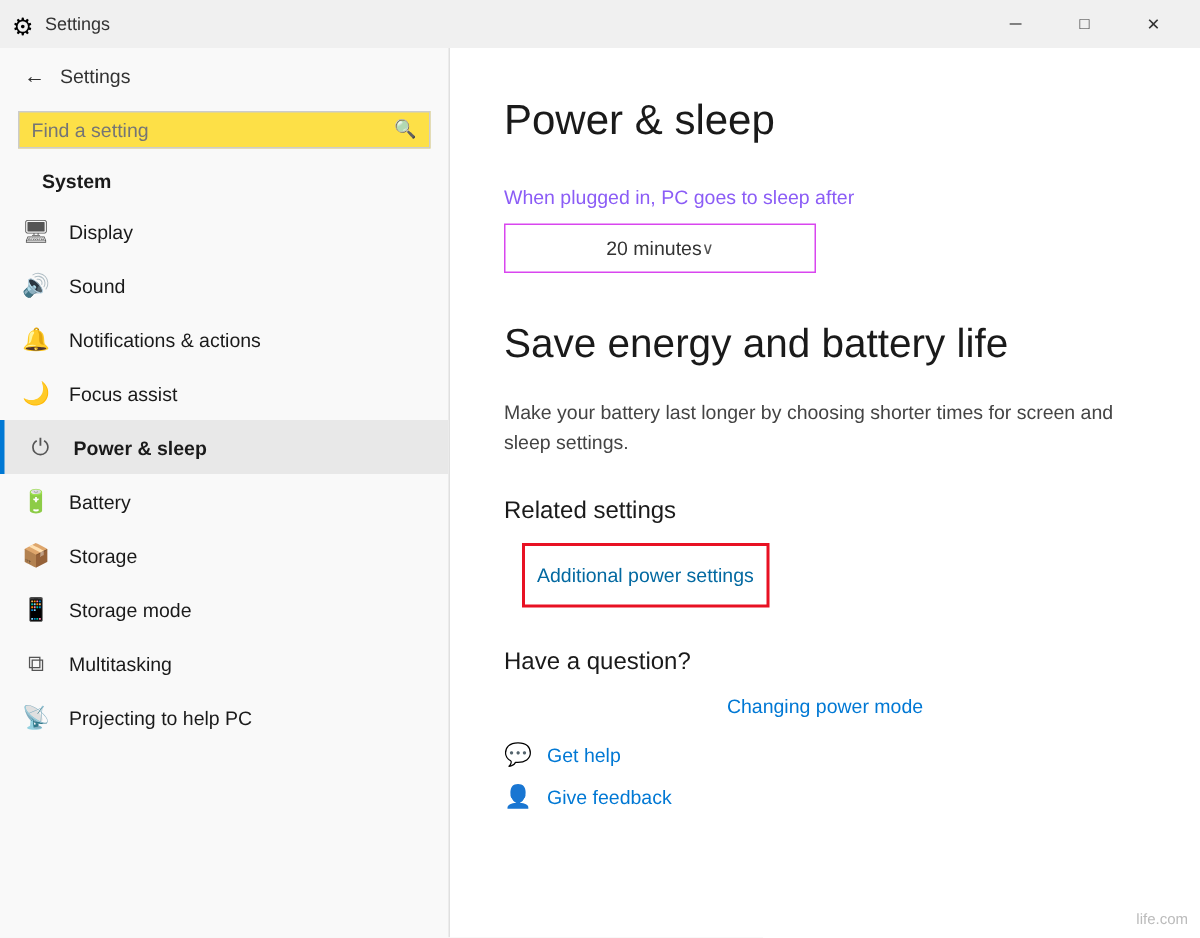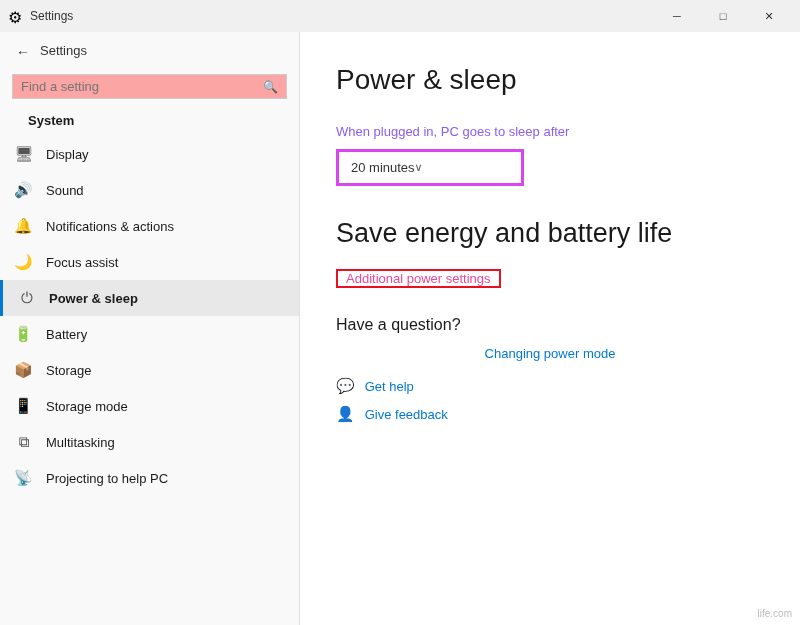--- a/index.html
+++ b/index.html
@@ -80,23 +80,23 @@
       color: #333;
     }
     .sidebar-back-label {
       font-size: 13px;
       color: #333;
     }
 
     .search-box {
       margin: 6px 12px 10px;
       display: flex;
-      align-items: flex-end;
+      align-items: flex-start;
       border: 1px solid #ccc;
-      background: #fca5a5;
+      background: #fde047;
       padding: 4px 8px;
       gap: 6px;
     }
     .search-input {
       flex: 1;
       border: none;
       outline: none;
       font-size: 13px;
       background: transparent;
       color: #333;
@@ -162,24 +162,24 @@
       margin-bottom: 10px;
     }
 
     .dropdown-wrapper {
       margin-bottom: 32px;
     }
 
     .dropdown {
       display: flex;
       align-items: center;
-      justify-content: flex-start;
-      border: 3px solid #d946ef;
+      justify-content: center;
+      border: 1px solid #d946ef;
       padding: 8px 12px;
-      width: 188px;
+      width: 208px;
       cursor: pointer;
       background: white;
       font-size: 13px;
       color: #333;
     }
     .dropdown-arrow { font-size: 11px; color: #555; }
 
     .energy-title {
       font-size: 27px;
       font-weight: 400;
@@ -197,26 +197,27 @@
     .related-title {
       font-size: 16px;
       font-weight: 400;
       color: #1a1a1a;
       margin-bottom: 12px;
     }
 
     .related-link {
       display: inline-block;
       font-size: 13px;
-      color: #ec4899;
+      color: #0369a1;
       text-decoration: none;
       border: 2px solid #e81123;
-      padding: 0 8px;
+      padding: 12px 8px;
       margin-bottom: 28px;
       cursor: pointer;
+      margin-left: 12px;
     }
 
     .question-title {
       font-size: 16px;
       font-weight: 400;
       color: #1a1a1a;
       margin-bottom: 12px;
     }
 
     .question-link {
@@ -333,21 +334,23 @@
     <div class="section-label">When plugged in, PC goes to sleep after</div>
 
     <div class="dropdown-wrapper">
       <div class="dropdown">
         <span>20 minutes</span>
         <span class="dropdown-arrow">∨</span>
       </div>
     </div>
 
     <div class="energy-title">Save energy and battery life</div>
-
+    <div class="energy-desc">Make your battery last longer by choosing shorter times for screen and sleep settings.</div>
+
+    <div class="related-title">Related settings</div>
     <a class="related-link">Additional power settings</a>
 
     <div class="question-title">Have a question?</div>
     <a class="question-link">Changing power mode</a>
 
     <div id="help-items-list">
         <div class="help-item">
       <span class="help-icon">💬</span>
       <span>Get help</span>
     </div>

